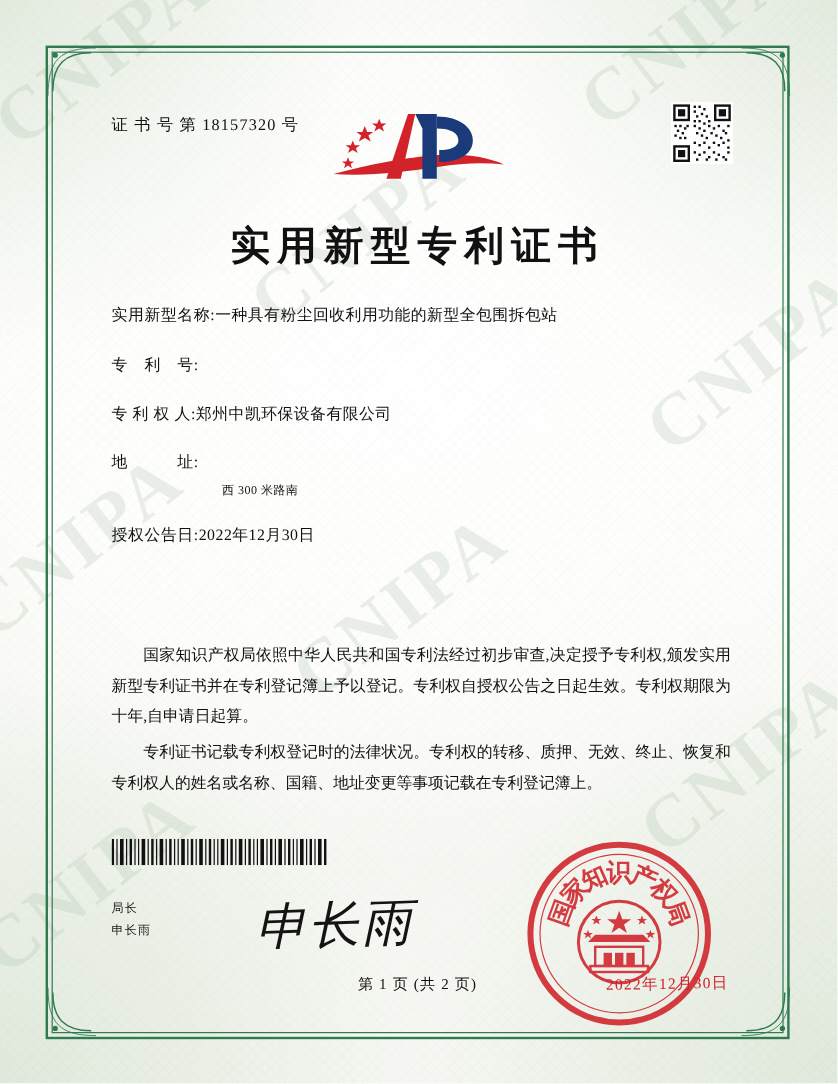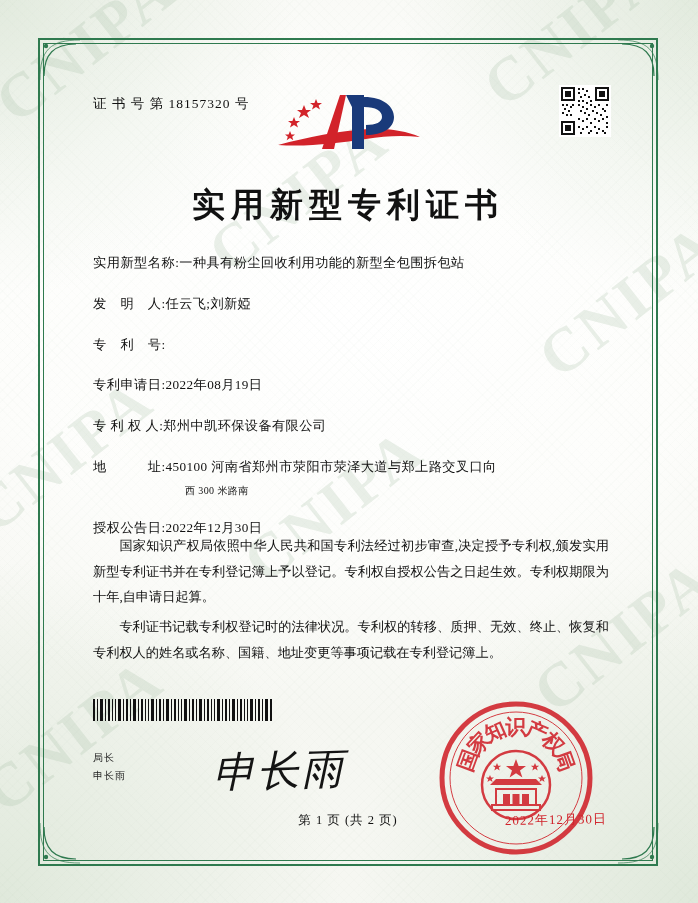--- a/index.html
+++ b/index.html
@@ -386,37 +386,28 @@
     </div>
 
     <div class="title">实用新型专利证书</div>
 
     <div class="fields">
       <div class="row">
         <span class="lab">实用新型名称:</span>
         <span class="val">一种具有粉尘回收利用功能的新型全包围拆包站</span>
       </div>
       <div class="row">
-        <span class="lab">发　明　人:</span>
-        <span class="val">任云飞;刘新婭</span>
-      </div>
-      <div class="row">
         <span class="lab">专　利　号:</span>
-      </div>
-      <div class="row">
-        <span class="lab">专利申请日:</span>
-        <span class="val">2022年08月19日</span>
       </div>
       <div class="row">
         <span class="lab">专 利 权 人:</span>
         <span class="val">郑州中凯环保设备有限公司</span>
       </div>
       <div class="row">
         <span class="lab">地　　　址:</span>
-        <span class="val">450100 河南省郑州市荥阳市荥泽大道与郑上路交叉口向</span>
       </div>
       <div class="addr-line2">西 300 米路南</div>
       <div class="row split">
         <span class="left">
           <span class="lab">授权公告日:</span>
           <span class="val2">2022年12月30日</span>
         </span>
       </div>
     </div>
 

